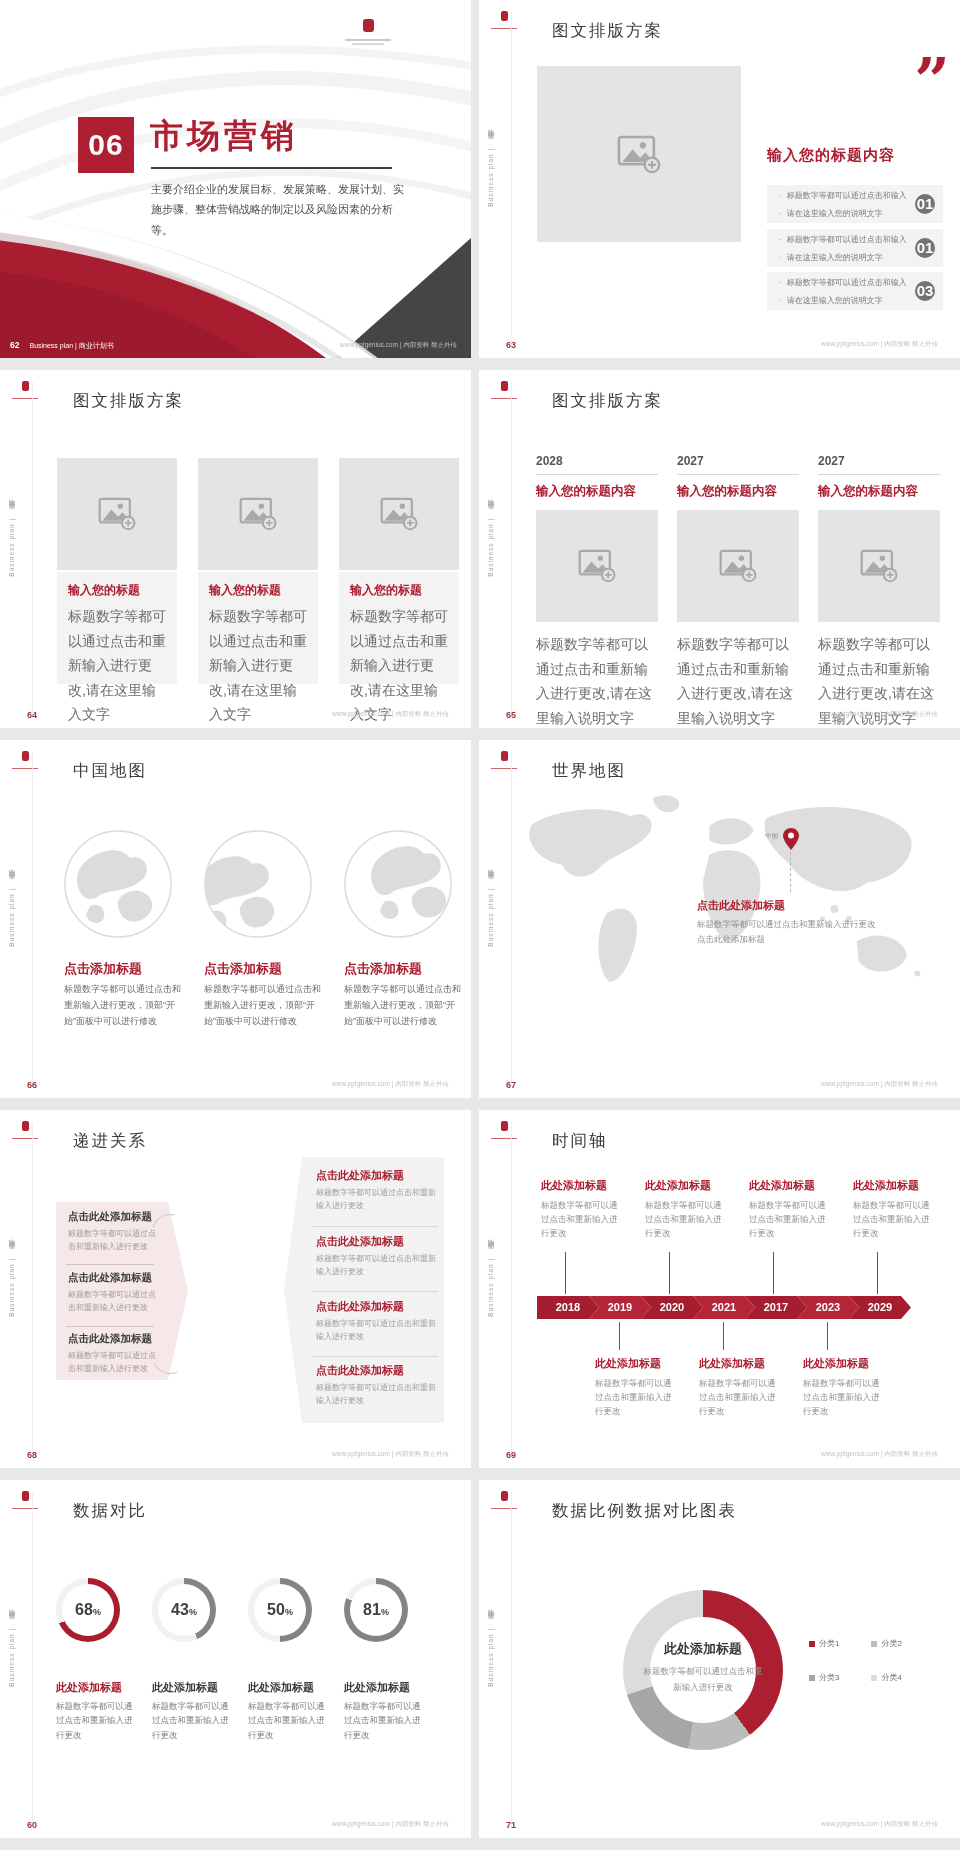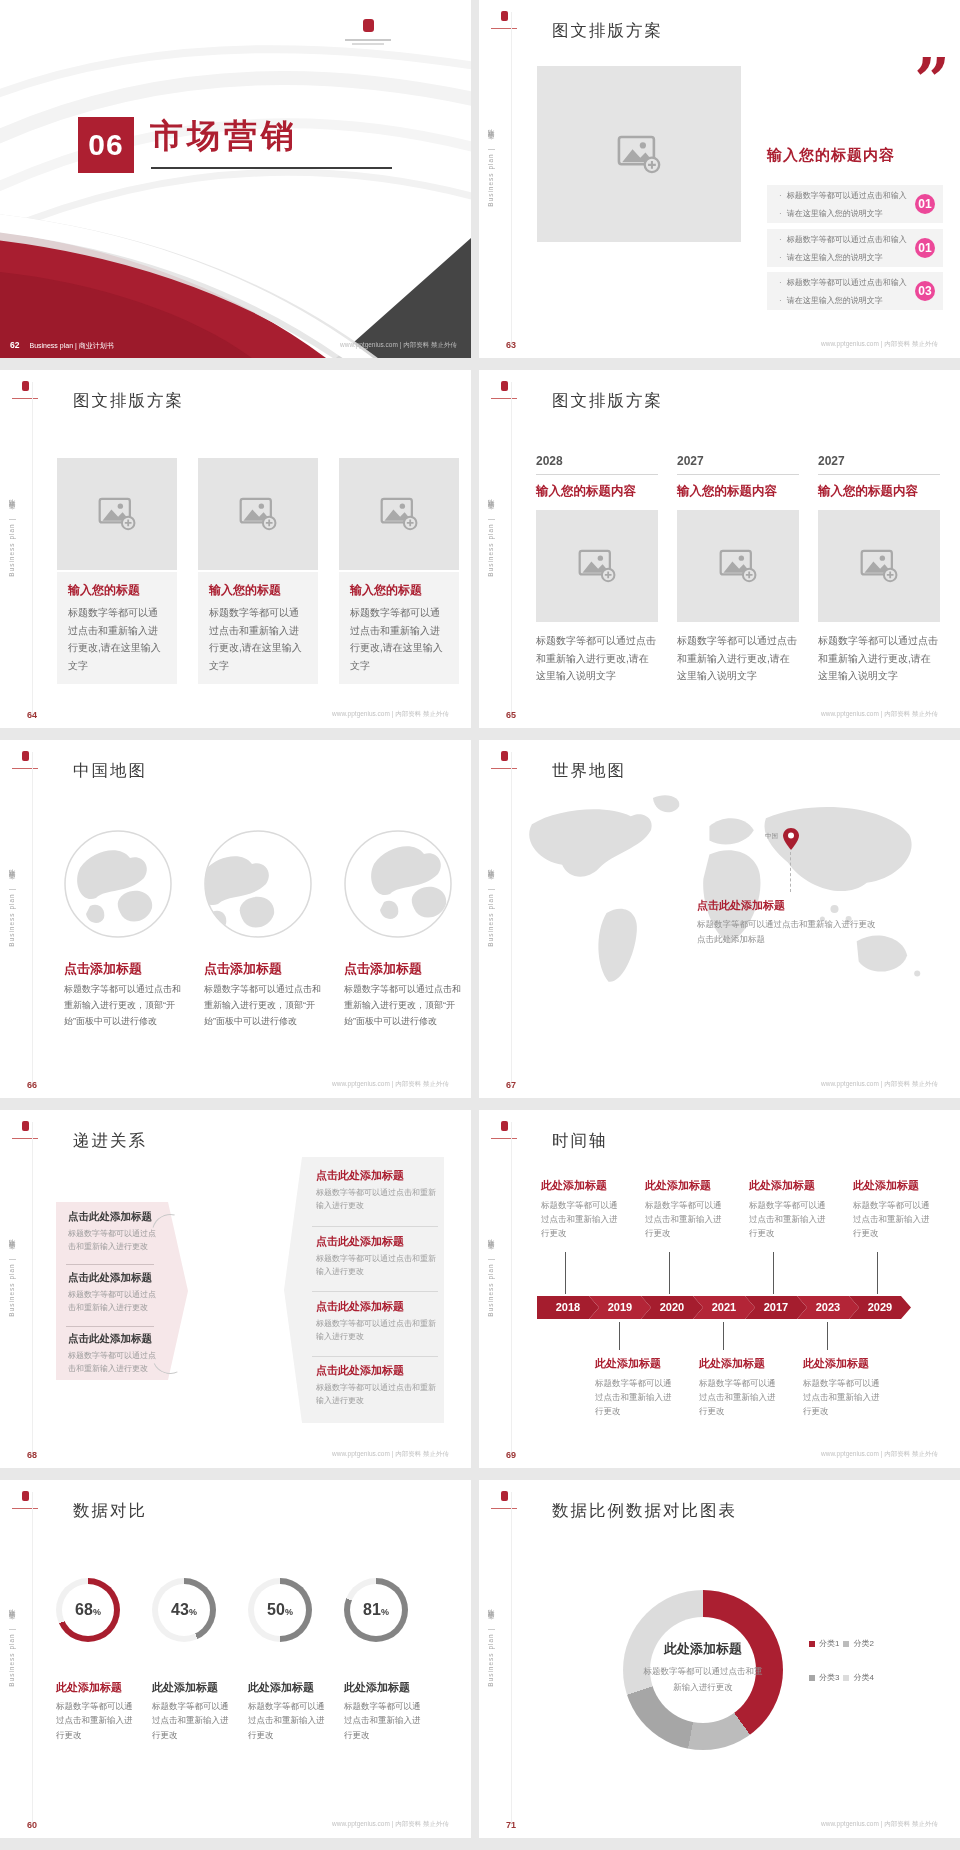--- a/index.html
+++ b/index.html
@@ -15,42 +15,42 @@
   .emb .s{display:inline-block;width:7px;height:10px;background:#b02334;border-radius:2px}
   .emb .l{margin-top:3px;height:1px;background:#c66}
   .vr{position:absolute;left:32px;top:12px;bottom:12px;width:1px;background:#efefef}
   .svt{position:absolute;left:8px;top:140px;writing-mode:vertical-rl;transform:rotate(180deg);
        font-size:6.5px;letter-spacing:1px;color:#a6a6a6;white-space:nowrap}
   .fn{position:absolute;left:27px;bottom:8px;font-size:9px;font-weight:bold;color:#9c3535}
   .fr{position:absolute;right:22px;bottom:9px;font-size:6.5px;color:#c2c2c2}
   .ph{position:absolute;background:#e4e4e4;display:flex;align-items:center;justify-content:center}
   .red{color:#ab1f31}
   .bold{font-weight:bold}
-  .body-s{font-size:10px;line-height:1.75;color:#6b6b6b}
+  .body-s{font-size:14px;line-height:1.75;color:#6b6b6b}
   
   .num06{position:absolute;left:78px;top:117px;width:56px;height:56px;background:#ad1f31;color:#fff;
          font-size:30px;font-weight:bold;text-align:center;line-height:56px;letter-spacing:1px}
   .ctitle{position:absolute;left:150px;top:114px;font-size:33px;font-weight:bold;color:#ad1f31;letter-spacing:4px}
   .cul{position:absolute;left:151px;top:167px;width:241px;height:2px;background:#3c3c3c}
   .cintro{position:absolute;left:151px;top:179px;width:260px;font-size:11px;line-height:1.85;color:#4d4d4d}
   .clogo{position:absolute;left:336px;top:18px;width:64px;text-align:center}
   .clogo .dot{display:inline-block;width:11px;height:13px;background:#b02334;border-radius:3px}
   .clogo .b1{margin:3px auto 0;width:46px;height:2px;background:#c9c9c9}
   .clogo .b2{margin:2px auto 0;width:32px;height:1.5px;background:#dadada}
   .cfoot{position:absolute;left:10px;bottom:7px;color:#fff;font-size:7px;z-index:6}
   .cfoot b{font-size:8.5px;margin-right:10px}
   .cfr{position:absolute;right:14px;bottom:8px;font-size:6.5px;color:#bdbdbd;z-index:6}
   
   .qmark{position:absolute;right:16px;top:50px;font-family:"DejaVu Serif",serif;font-weight:bold;
          font-size:62px;color:#ab1f31;letter-spacing:-6px;line-height:1}
   .card63{position:absolute;left:288px;width:176px;height:38px;background:#f3f3f3}
   .card63 .ln{margin:4px 0 0 12px;font-size:8px;line-height:1.7;color:#7a7a7a}
   .card63 .ln::before{content:"·";margin-right:5px;color:#9a9a9a}
-  .badge{position:absolute;right:8px;top:9px;width:20px;height:20px;border-radius:50%;background:#ec4899;
-         color:#fff;font-size:12px;font-weight:bold;text-align:center;line-height:20px}
+  .badge{position:absolute;right:8px;top:9px;width:20px;height:20px;border-radius:50%;background:#737373;
+         color:#fff;font-size:15px;font-weight:bold;text-align:center;line-height:20px}
   .cap63{position:absolute;left:58px;top:250px;width:176px;height:44px;background:#f3f3f3;
          padding:9px 14px;font-size:8px;line-height:2;color:#8a8a8a}
   
   .col-title-red{font-size:12px;font-weight:bold;color:#ab1f31}
   .card64{position:absolute;top:202px;width:120px;height:112px;background:#f3f3f3;padding:10px 11px;box-sizing:border-box}
   .yr{font-size:12px;font-weight:bold;color:#555}
   .yline{height:1px;background:#d6d6d6;margin:6px 0 8px}
   
   .pinkblk{position:absolute;left:56px;top:92px;width:132px;height:178px;background:#f6e7e9;
            clip-path:polygon(0 0,calc(100% - 20px) 0,100% 50%,calc(100% - 20px) 100%,0 100%)}
@@ -82,21 +82,21 @@
         font-size:16px;font-weight:bold;color:#414141}
   .gval i{font-style:normal;font-size:9px;font-weight:bold}
   .gtit{position:absolute;top:200px;font-size:11px;font-weight:bold;color:#3d3d3d}
   .gbody{position:absolute;top:219px;width:80px;font-size:8.5px;line-height:1.7;color:#7d7d7d}
   
   .donut{position:absolute;left:144px;top:110px;width:160px;height:160px;border-radius:50%}
   .donut::after{content:"";position:absolute;inset:27px;background:#fff;border-radius:50%}
   .dcenter{position:absolute;left:164px;top:160px;width:120px;text-align:center;z-index:2}
   .dcenter .dt{font-size:13px;font-weight:bold;color:#3a3a3a}
   .dcenter .db{margin-top:5px;font-size:8.5px;line-height:1.9;color:#8f8f8f}
-  .lrow{position:absolute;left:330px;display:flex;gap:4px;align-items:center}
+  .lrow{position:absolute;left:330px;display:flex;gap:32px;align-items:center}
   .litem{display:flex;align-items:center;gap:4px;font-size:8px;color:#6e6e6e}
   .sw{width:6px;height:6px;display:inline-block}
   
   .callout-t{font-size:11px;font-weight:bold;color:#ab1f31}
   .callout-b{margin-top:4px;font-size:8.5px;line-height:1.8;color:#8f8f8f}
   .dash{position:absolute;width:0;border-left:1px dashed #b5b5b5}
 </style>
 </head>
 <body>
 
@@ -146,20 +146,21 @@
     <path d="M-12,222 C148,240 276,294 374,370" stroke="#ffffff" stroke-width="18" fill="none"></path>
   </svg>
   <div class="clogo">
     <span class="dot"></span>
     <div class="b1"></div>
     <div class="b2"></div>
   </div>
   <div class="num06">06</div>
   <div class="ctitle">市场营销</div>
   <div class="cul"></div>
+  <div class="cintro">主要介绍企业的发展目标、发展策略、发展计划、实施步骤、整体营销战略的制定以及风险因素的分析等。</div>
   <div class="cfoot">
     <b>62</b><span>Business plan | 商业计划书</span>
   </div>
   <div class="cfr">www.pptgenius.com | 内部资料 禁止外传</div>
 </div>
 
 <div class="sl r" style="left:479px;top:0">
   <div class="emb"><span class="s"></span><div class="l"></div></div>
   <div class="vr"></div>
   <div class="svt">Business plan | 商业计划书</div>

